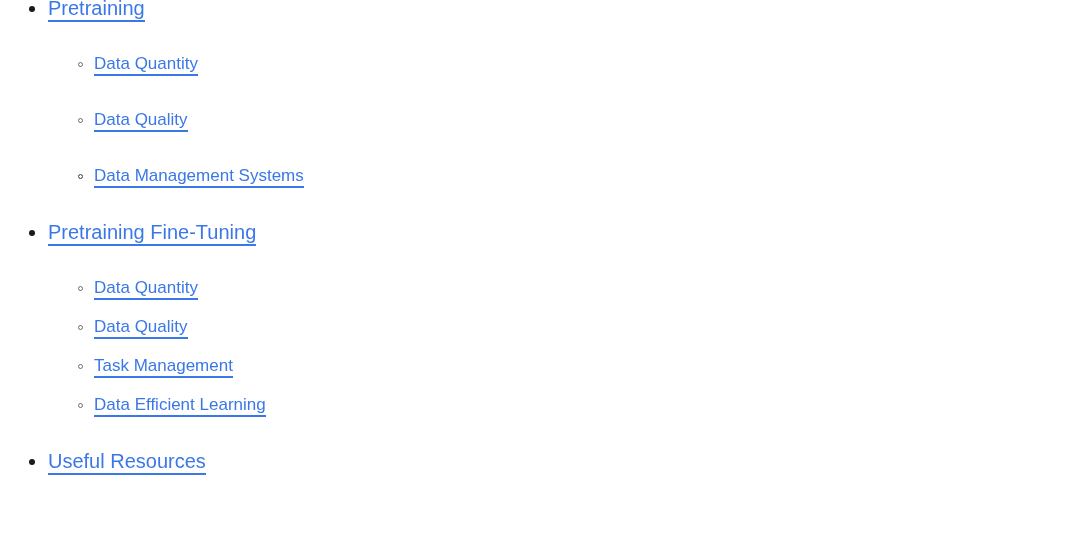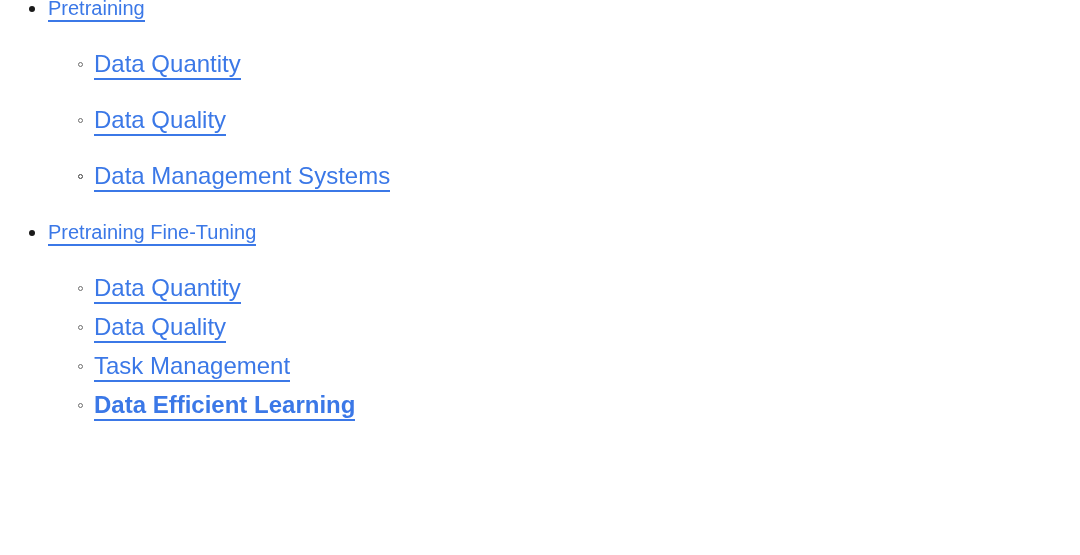--- a/index.html
+++ b/index.html
@@ -65,33 +65,33 @@
     left: 30px;
     top: 12px;
     width: 5px;
     height: 5px;
     border-radius: 50%;
     border: 1px solid #6e6e6e;
     background: transparent;
     box-sizing: border-box;
   }
   li.toc-l2 > a.toc-link {
-    font-size: 24px;
+    font-size: 17px;
     line-height: 28px;
   }
 
   
   
   ul.spacing-wide > li.toc-l2 { margin-bottom: 28px; }
   ul.spacing-wide > li.toc-l2:last-child { margin-bottom: 0; }
   ul.spacing-wide { margin-top: 28px; }
 
   
   ul.spacing-tight > li.toc-l2 { margin-bottom: 11px; }
-  ul.spacing-tight > li.toc-l2:last-child { margin-bottom: 0; font-weight: bold; }
+  ul.spacing-tight > li.toc-l2:last-child { margin-bottom: 0; }
   ul.spacing-tight { margin-top: 28px; }
 
   li.gap-after-group { margin-bottom: 28px; }
 
   
   a.toc-link {
     color: #3b78e7;
     text-decoration: none;
     border-bottom: 2px solid #3b78e7;
     display: inline;
@@ -146,15 +146,19 @@
           <span class="bullet-circle"></span>
           <a class="toc-link">Task Management</a>
         </li>
         <li class="toc-l2">
           <span class="bullet-circle"></span>
           <a class="toc-link">Data Efficient Learning</a>
         </li>
       </ul>
     </li>
 
+    <li class="toc-l1">
+      <span class="bullet-disc"></span>
+      <a class="toc-link">Useful Resources</a>
+    </li>
 
   </ul>
 </div>
 
 </body></html>

